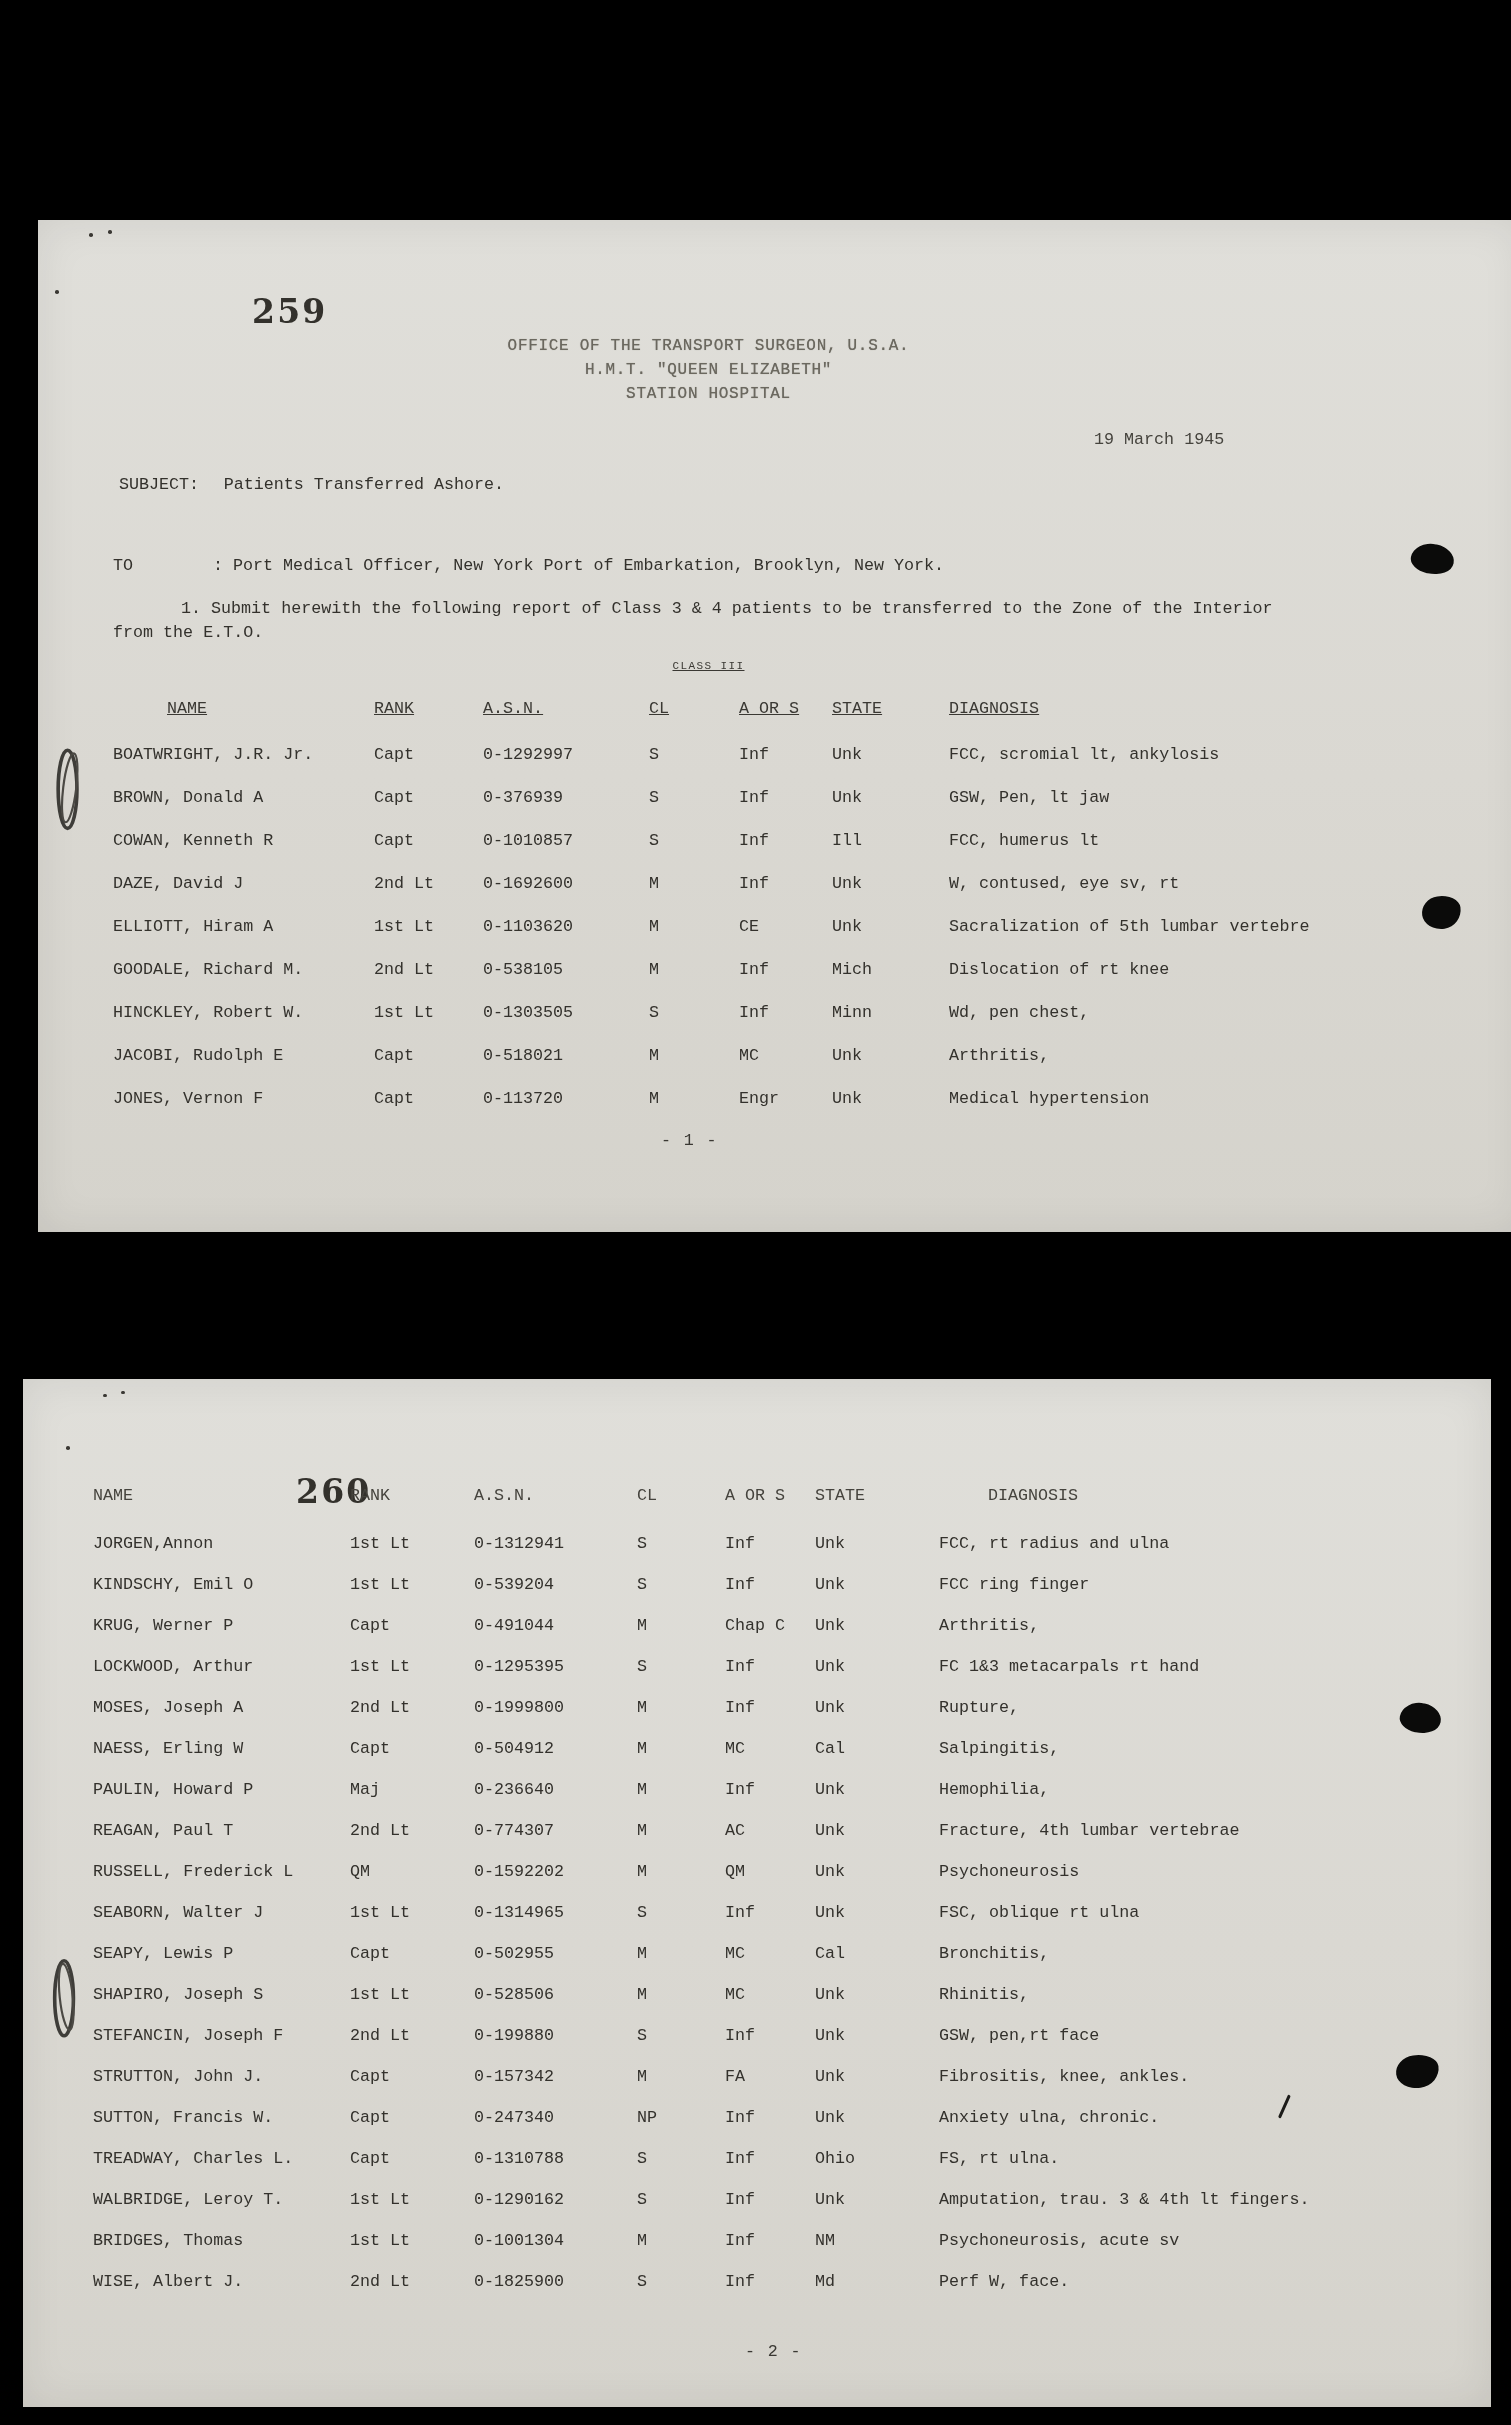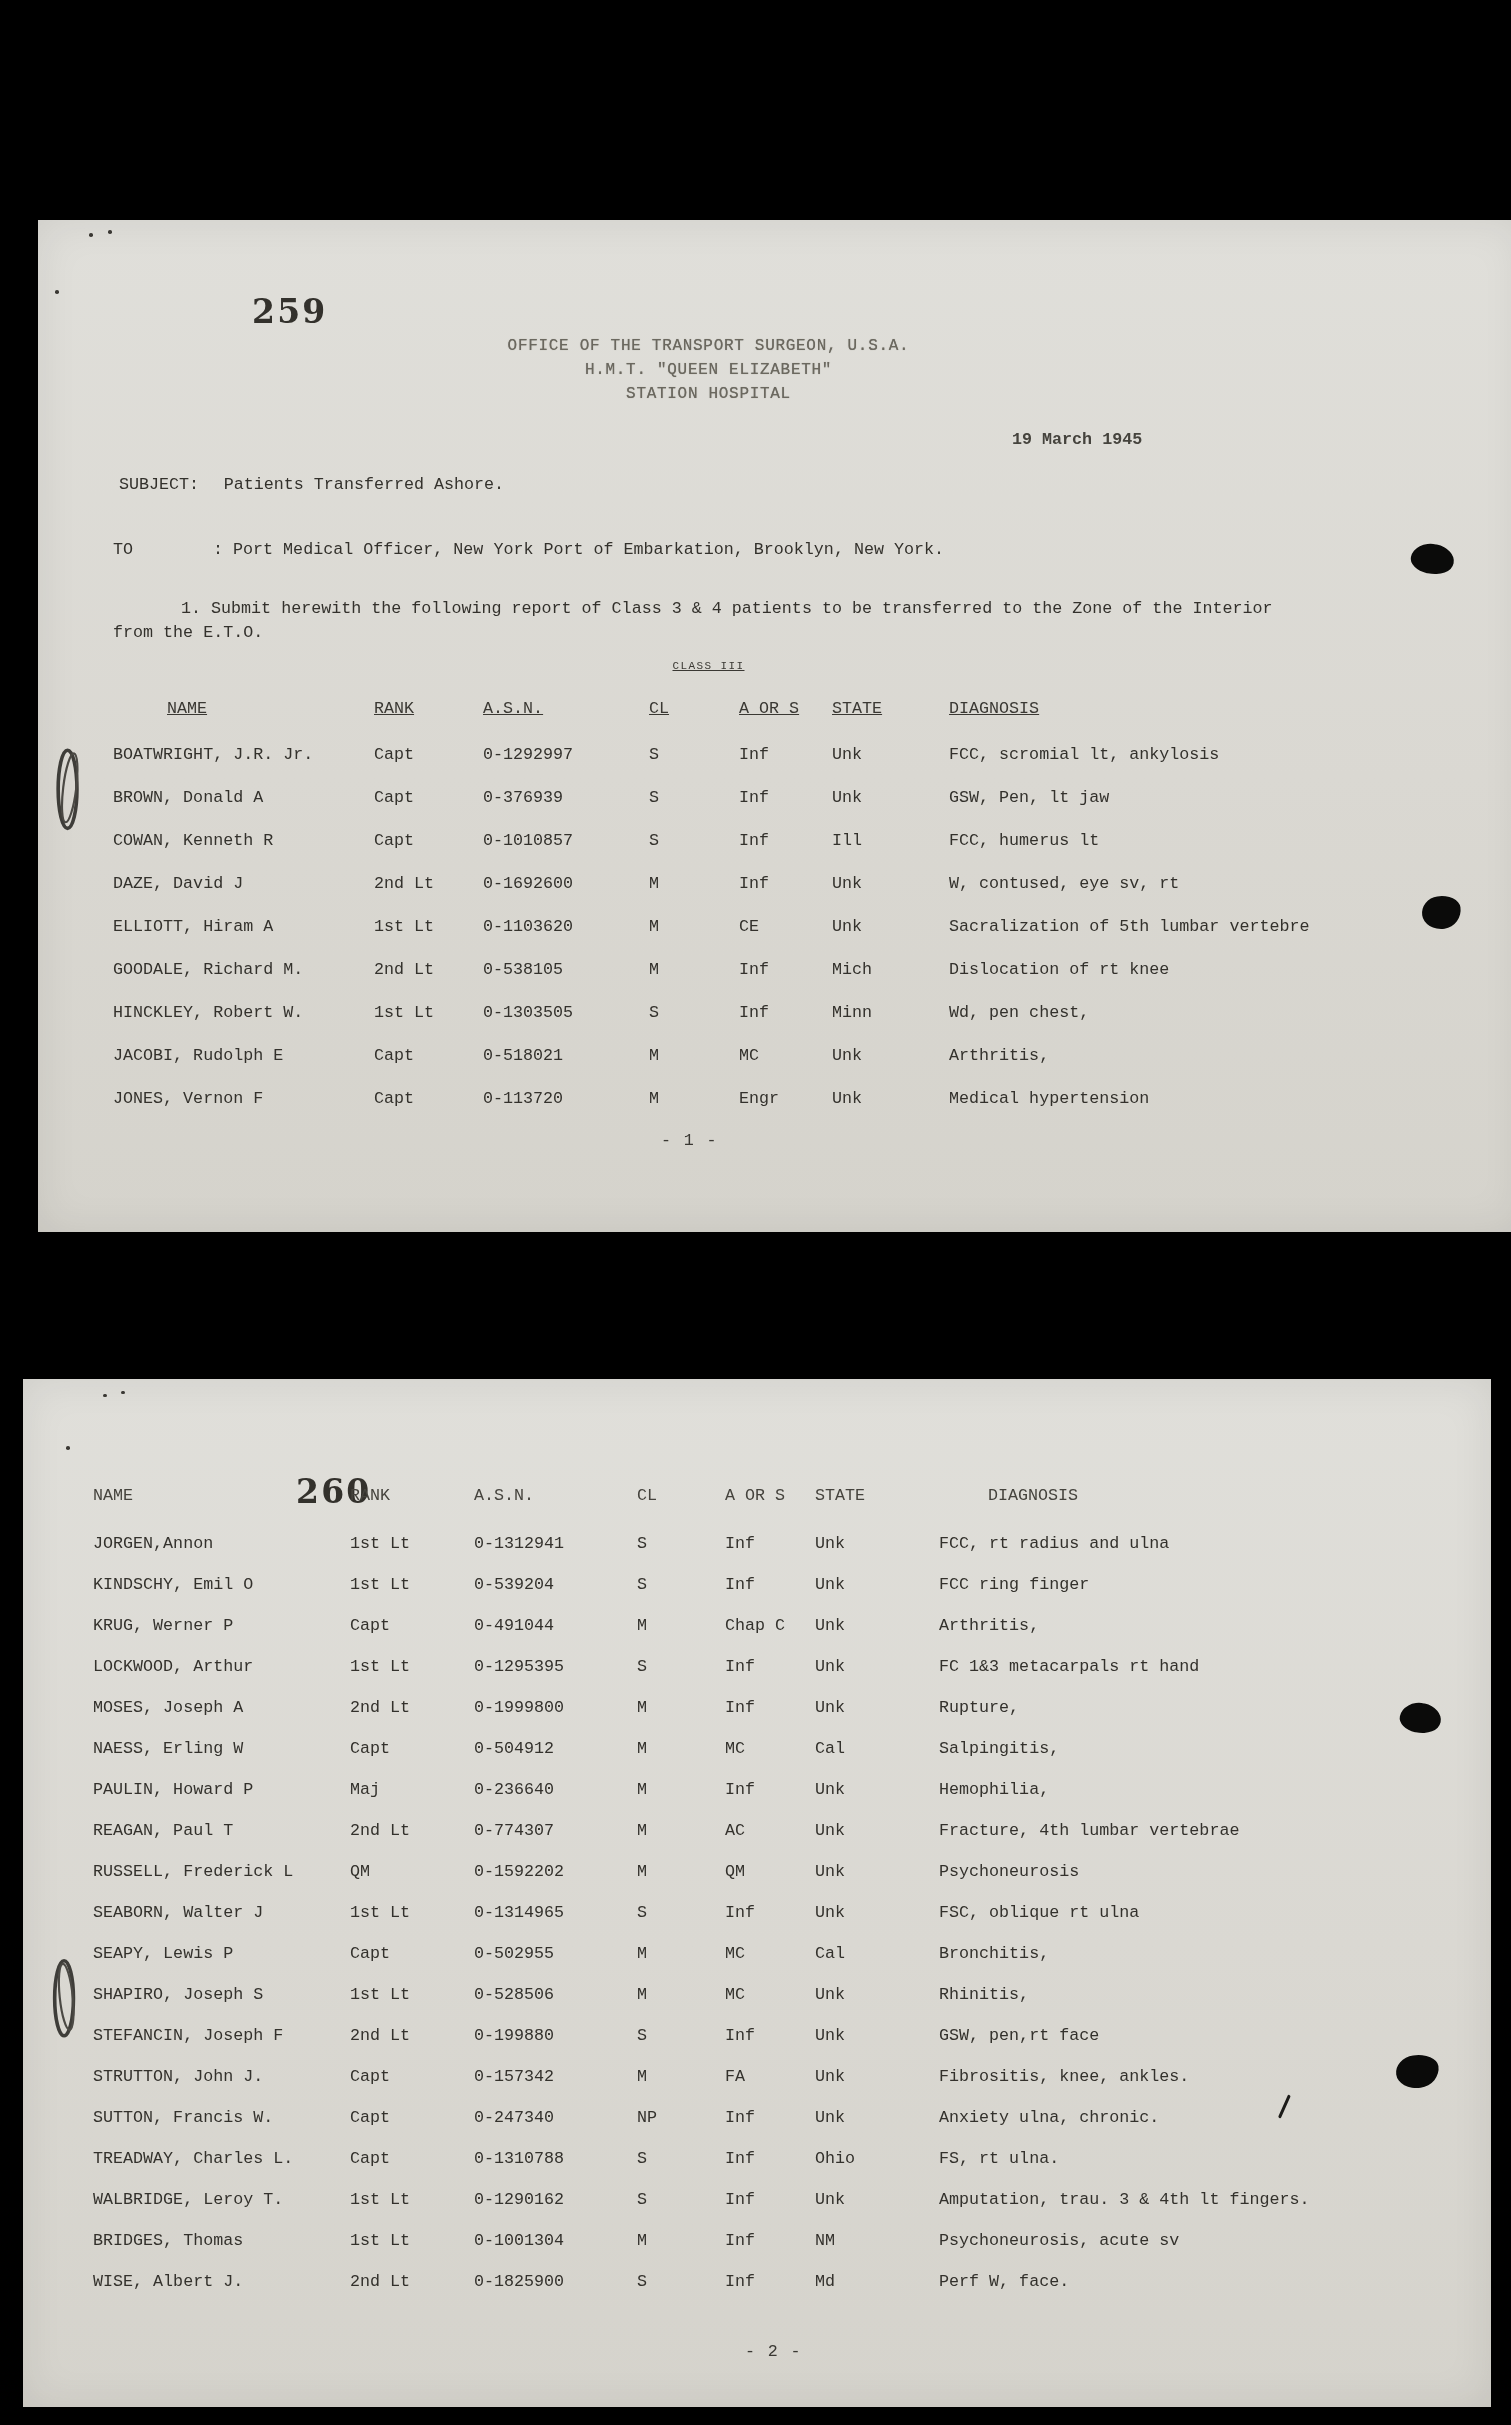--- a/index.html
+++ b/index.html
@@ -32,26 +32,26 @@
   .stamp2 { left: 236px; top: 93px; margin-left: 37px; }
 
   .letterhead {
     position: absolute; left: 0; top: 114px; width: 1341px;
     text-align: center;
     font-size: 16px; line-height: 24px;
     color: #6b685f;
     letter-spacing: 0.7px;
     text-shadow: 0 0 0.7px rgba(80,78,70,0.7);
   }
-  .date1 { position: absolute; left: 974px; top: 210px; font-size: 16.7px; color: #45433d; font-weight: bold; }
+  .date1 { position: absolute; left: 1056px; top: 210px; font-size: 16.7px; color: #45433d; }
 
   .subject-line { position: absolute; left: 81px; top: 255px; font-size: 16.7px; }
   .subject-label { display: inline-block; margin-right: 24.6px; }
   .to-line { position: absolute; left: 75px; top: 320px; font-size: 16.7px; }
-  .to-label { display: inline-block; width: 100px; }
+  .to-label { display: inline-block; width: 100px; margin-top: 16px; }
 
   .body-para { position: absolute; left: 75px; top: 377px; width: 1318px; font-size: 16.7px; line-height: 24px; }
   .body-para .indent { text-indent: 68px; }
 
   .class-heading {
     position: absolute; left: 0; top: 440px; width: 1341px;
     text-align: center; font-size: 11px;
     text-decoration: underline;
     letter-spacing: 1.4px;
     color: #3a3833;

